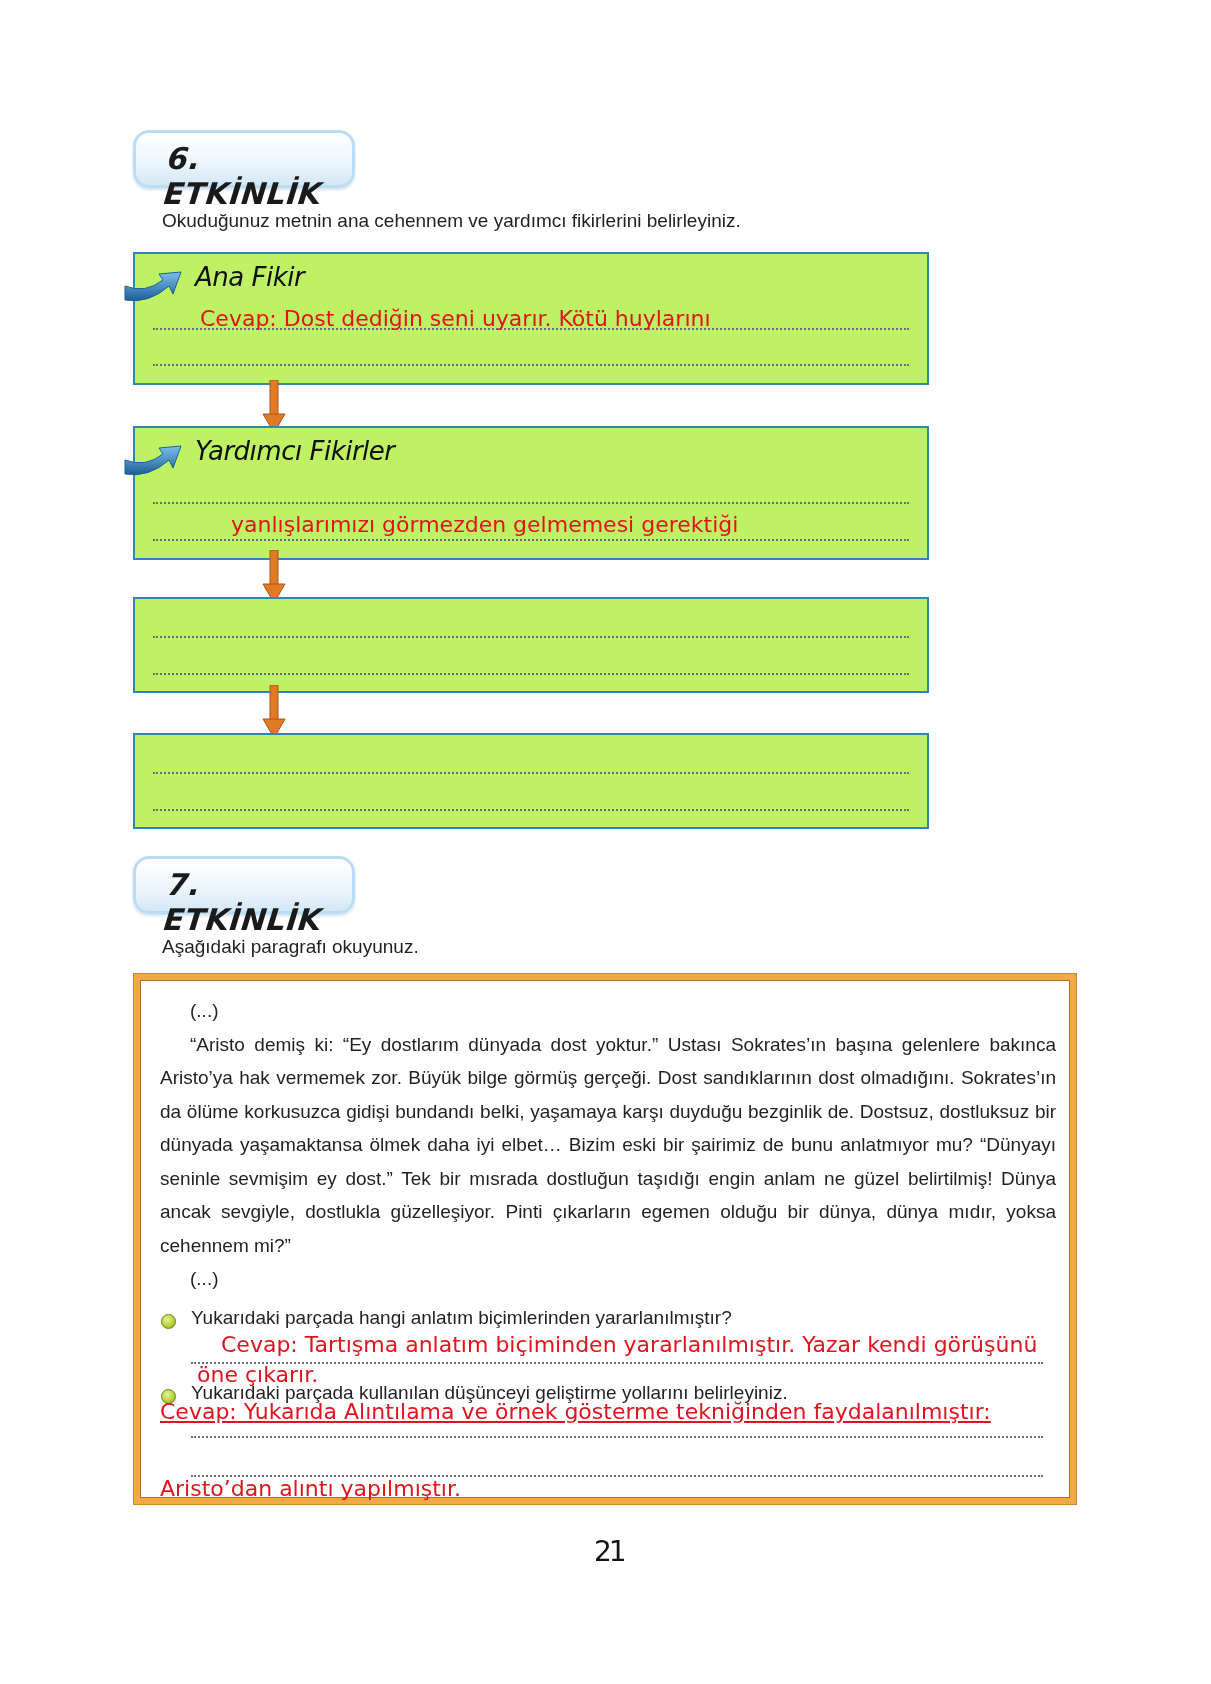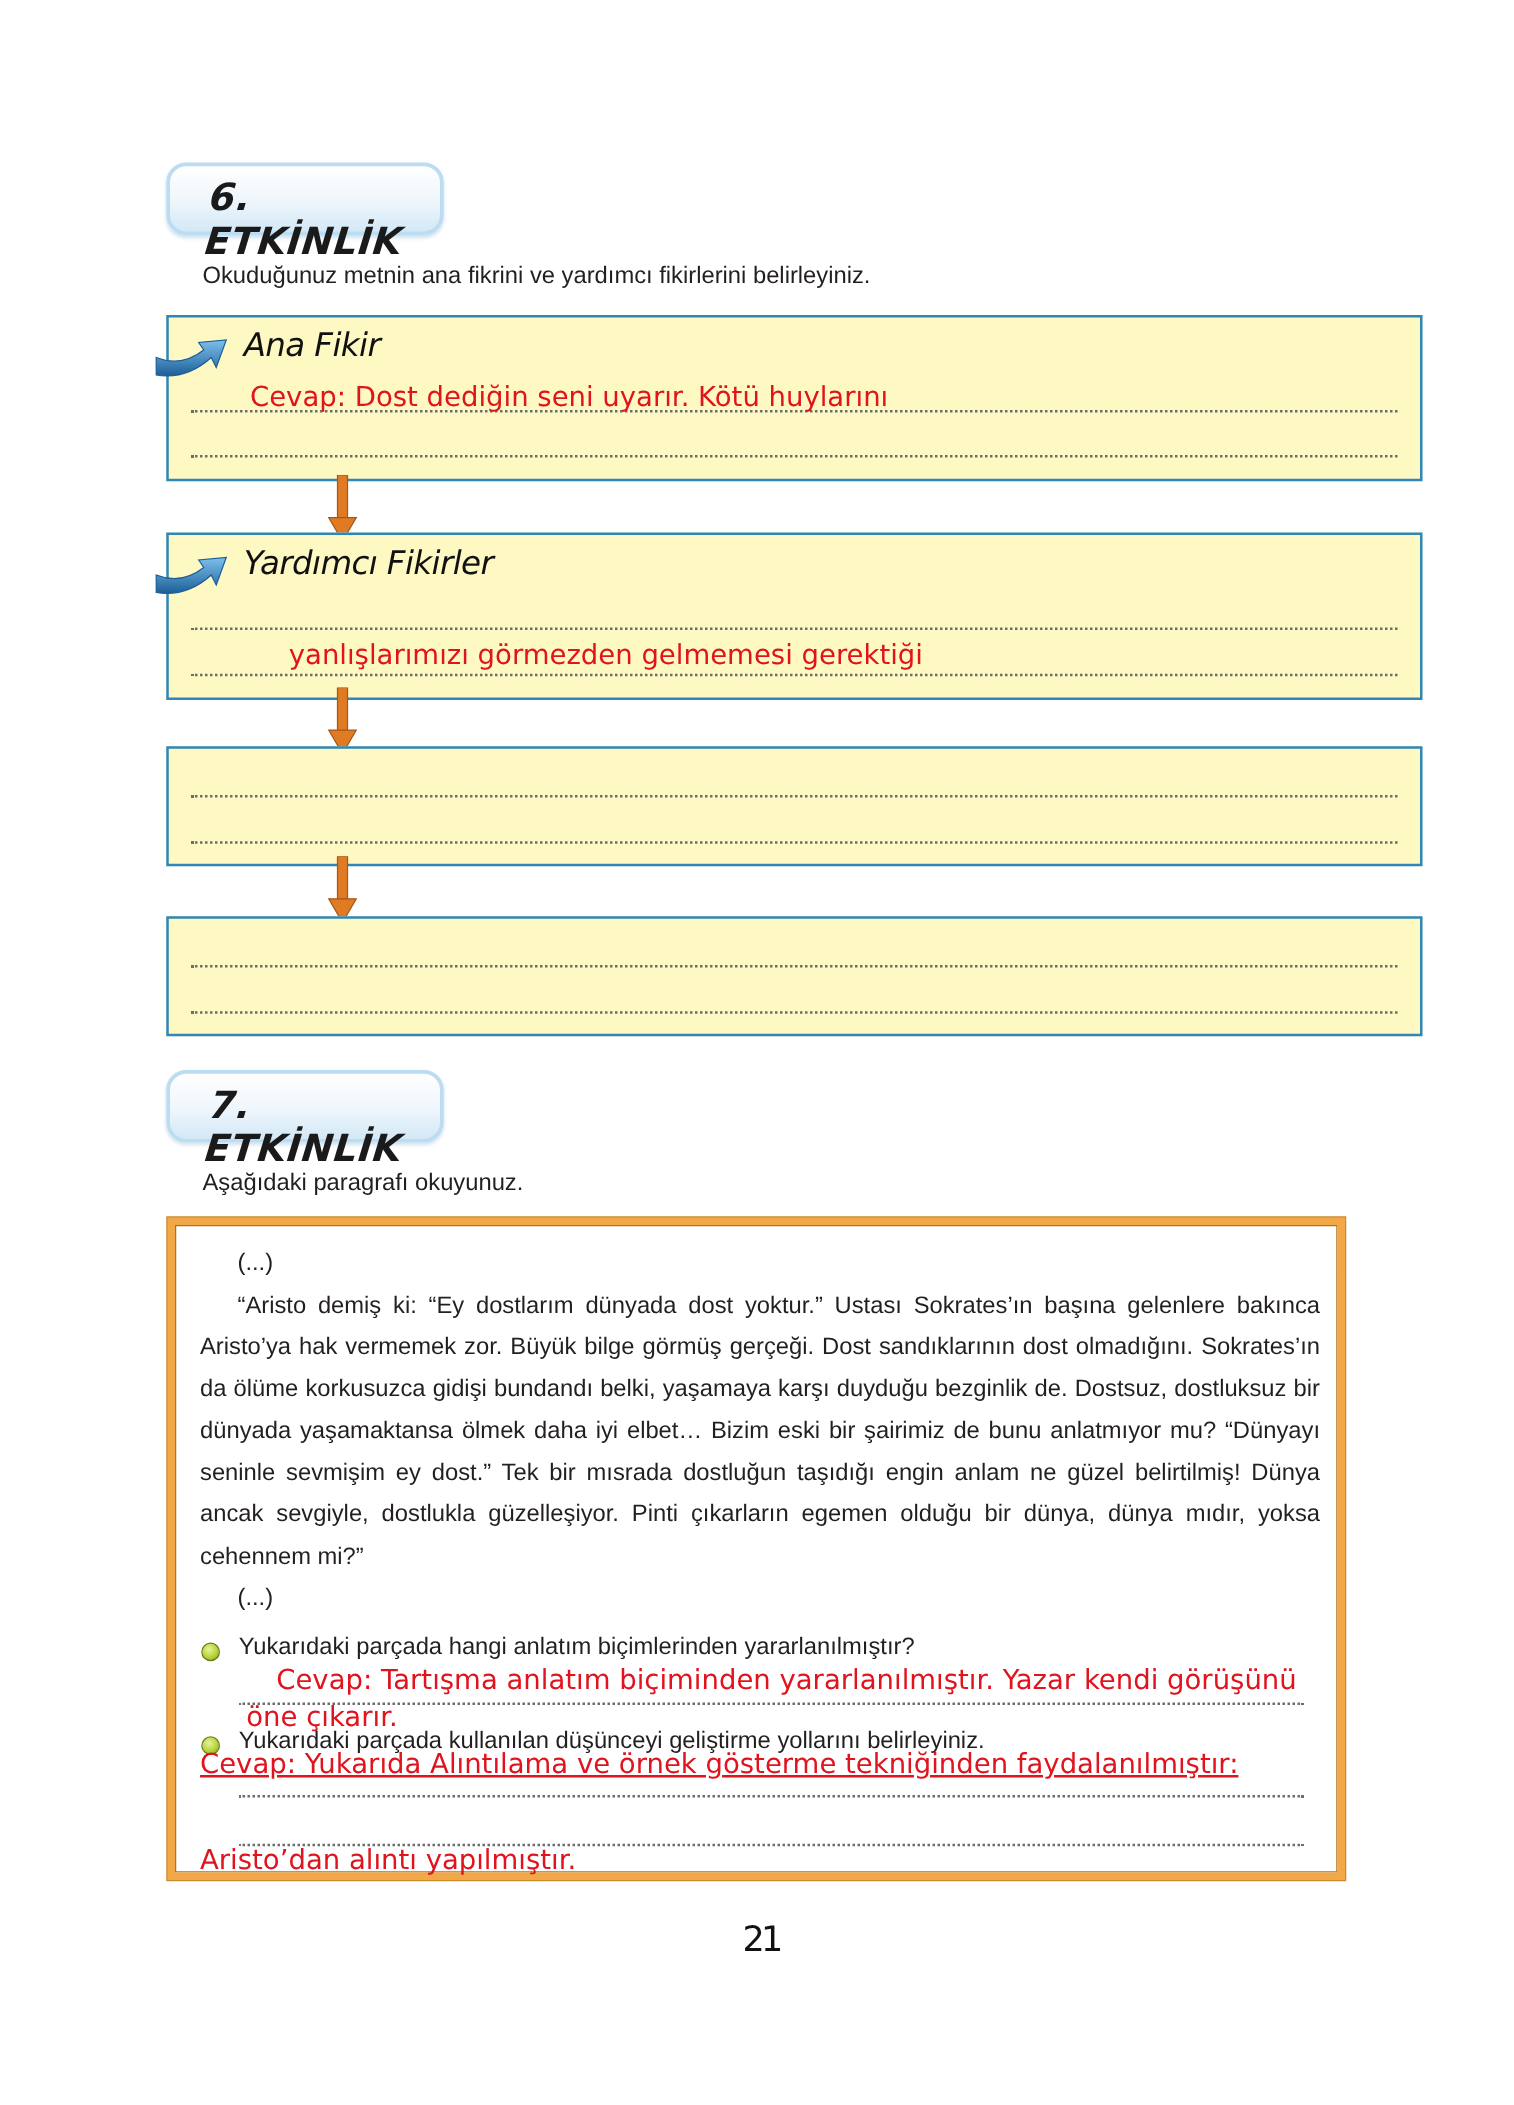--- a/index.html
+++ b/index.html
@@ -11,22 +11,22 @@
              background: linear-gradient(180deg, #ffffff 0%, #eef6fc 55%, #d3e8f6 100%);
              border: 3px solid #bcdcf1; box-shadow: 0 2px 3px rgba(120,170,210,0.35);
              box-sizing: border-box; }
     .badge span { position: absolute; left: 30px; top: 8px;
                   font-family: "DejaVu Sans", sans-serif; font-weight: bold; font-style: italic;
                   font-size: 30px; letter-spacing: 0.5px; color: #1a1a1a; transform: skewX(-6deg); }
 
     .instr { position: absolute; font-size: 19px; color: #231f20; }
 
     
-    .frame { position: absolute; left: 133px; width: 1005px; border: 2px solid #2f86b9;
-             box-sizing: border-box; background: #fef9c3; text-decoration: underline; }
+    .frame { position: absolute; left: 133px; width: 796px; border: 2px solid #2f86b9;
+             box-sizing: border-box; background: #bef264; text-decoration: underline; }
     .dots { position: absolute; left: 18px; right: 18px; height: 0;
             border-top: 2px dotted #6d6d6d; }
     .frame-title { position: absolute; left: 60px; font-family: "DejaVu Sans", sans-serif;
                    font-size: 26px; color: #111; font-style: italic; letter-spacing: -0.5px; }
     .curved-arrow { position: absolute; left: -12px; width: 60px; height: 36px; }
 
     .answer { position: absolute; font-family: "DejaVu Sans", sans-serif; color: #e0141e;
               font-size: 22px; line-height: 34px; white-space: nowrap; }
 
     .down-arrow { position: absolute; width: 24px; height: 54px; }
@@ -46,21 +46,21 @@
     .qdots { position: absolute; height: 0; border-top: 2px dotted #6d6d6d; }
     .pageno { position: absolute; left: 594px; top: 1535px; font-family: "DejaVu Sans", sans-serif;
               font-size: 28px; color: #111; letter-spacing: -3px; }
   </style>
 </head>
 <body>
 
 <div class="badge" style="left:133px; top:130px;">
   <span>6. ETKİNLİK</span>
 </div>
-<div class="instr" style="left:162px; top:210px;">Okuduğunuz metnin ana fikrini ve yardımcı fikirlerini belirleyiniz.</div>
+<div class="instr" style="left:162px; top:210px;">Okuduğunuz metnin ana cehennem ve yardımcı fikirlerini belirleyiniz.</div>
 
 <div class="frame" style="top:252px; height:133px;">
   <svg class="curved-arrow" viewBox="0 0 60 36" style="top:12px;">
     <defs>
         <linearGradient id="ga" x1="0" y1="0" x2="0" y2="1">
           <stop offset="0" stop-color="#7dc0ec"></stop>
           <stop offset="1" stop-color="#1c5f98"></stop>
         </linearGradient>
       </defs>
     <path d="M2 20 Q22 28 40 14 L36 8 L58 6 L50 28 L46 20 Q26 38 2 34 Z" fill="url(#ga)" stroke="#1c5f98" stroke-width="1"></path>

